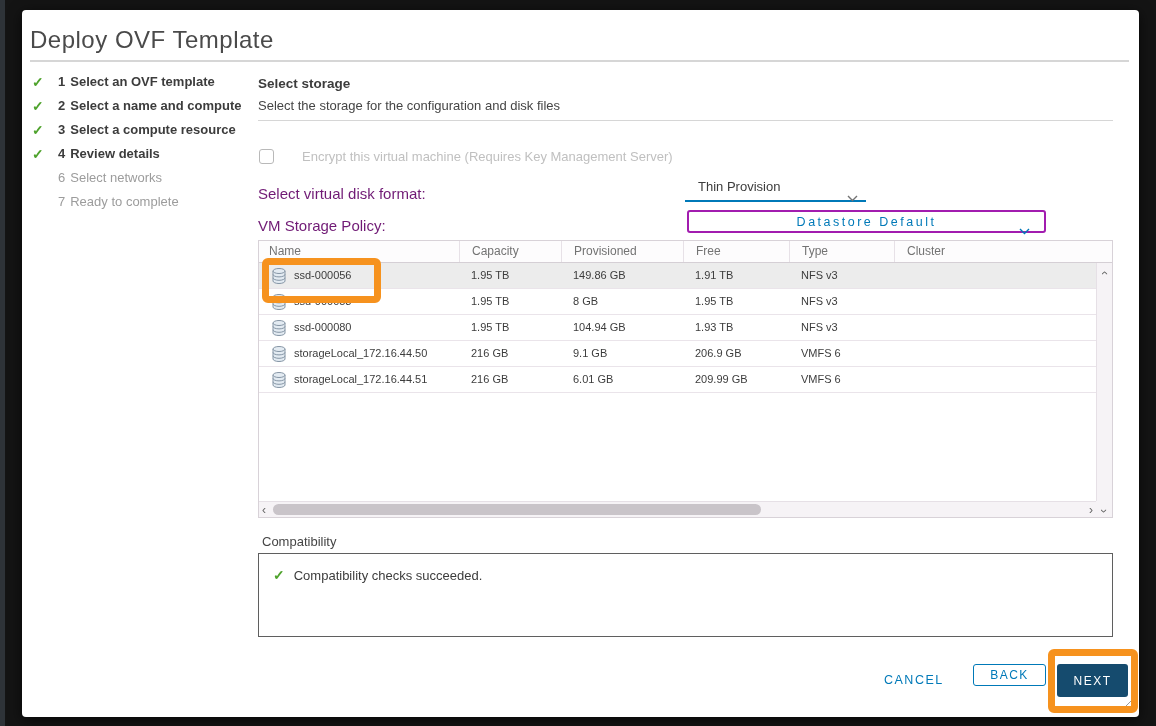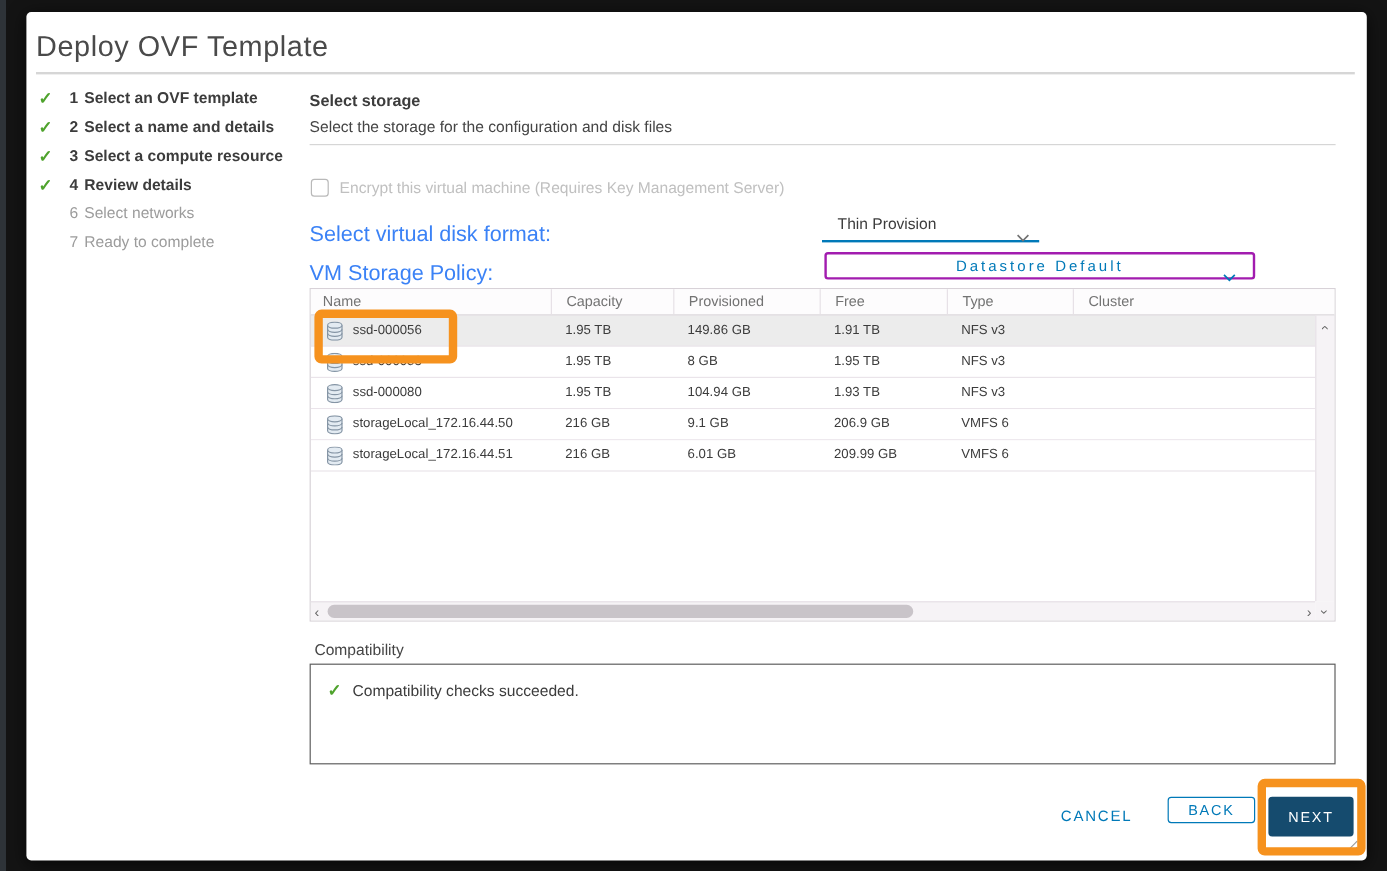--- a/index.html
+++ b/index.html
@@ -40,25 +40,25 @@
   .step.active .pill {
     position:absolute; left:16px; top:0; width:196px; height:23px;
     background:#2d5373; border-radius:12px;
   }
 
   
   .panel-heading { position:absolute; left:236px; top:66px; font-size:13.5px; font-weight:bold; color:#3c3c3c; }
   .panel-subheading { position:absolute; left:236px; top:88px; font-size:13px; color:#454545; }
   .panel-divider { position:absolute; left:236px; top:110px; width:855px; border-top:1px solid #d6d6d6; }
 
-  .encrypt-row { position:absolute; left:237px; top:139px; display:flex; align-items:center; }
+  .encrypt-row { position:absolute; left:237px; top:139px; display:flex; align-items:center;gap:19px; }
   .checkbox-box { width:15px; height:15px; border:1px solid #b9b9b9; border-radius:3px; background:#fff; }
   .encrypt-label { margin-left:9px; font-size:13px; color:#c0c0c0; }
 
-  .field-label { position:absolute; font-size:18px; color:#3b82f6; }
+  .field-label { position:absolute; font-size:15px; color:#701a75; }
   .format-label { left:236px; top:175px; }
   .format-select {
     position:absolute; left:663px; top:164px; width:181px; height:28px; line-height:26px;
     border-bottom:2px solid #0079b8; font-size:13px; color:#3c3c3c; cursor:pointer;
   }
   .format-select .sel-text { margin-left:13px; }
   .format-select .chev { position:absolute; right:8px; top:11px; }
 
   .policy-label { left:236px; top:207px; }
   .policy-combo {
@@ -155,21 +155,21 @@
   <div class="dialog-title">Deploy OVF Template</div>
   <div class="title-rule"></div>
 
   <nav class="steps">
     <div class="step completed">
       <span class="check">✓</span>
       <span class="step-text"><span class="step-num">1</span><span>Select an OVF template</span></span>
     </div>
     <div class="step completed">
       <span class="check">✓</span>
-      <span class="step-text"><span class="step-num">2</span><span>Select a name and details</span></span>
+      <span class="step-text"><span class="step-num">2</span><span>Select a name and compute</span></span>
     </div>
     <div class="step completed">
       <span class="check">✓</span>
       <span class="step-text"><span class="step-num">3</span><span>Select a compute resource</span></span>
     </div>
     <div class="step completed">
       <span class="check">✓</span>
       <span class="step-text"><span class="step-num">4</span><span>Review details</span></span>
     </div>
     <div class="step pending">

